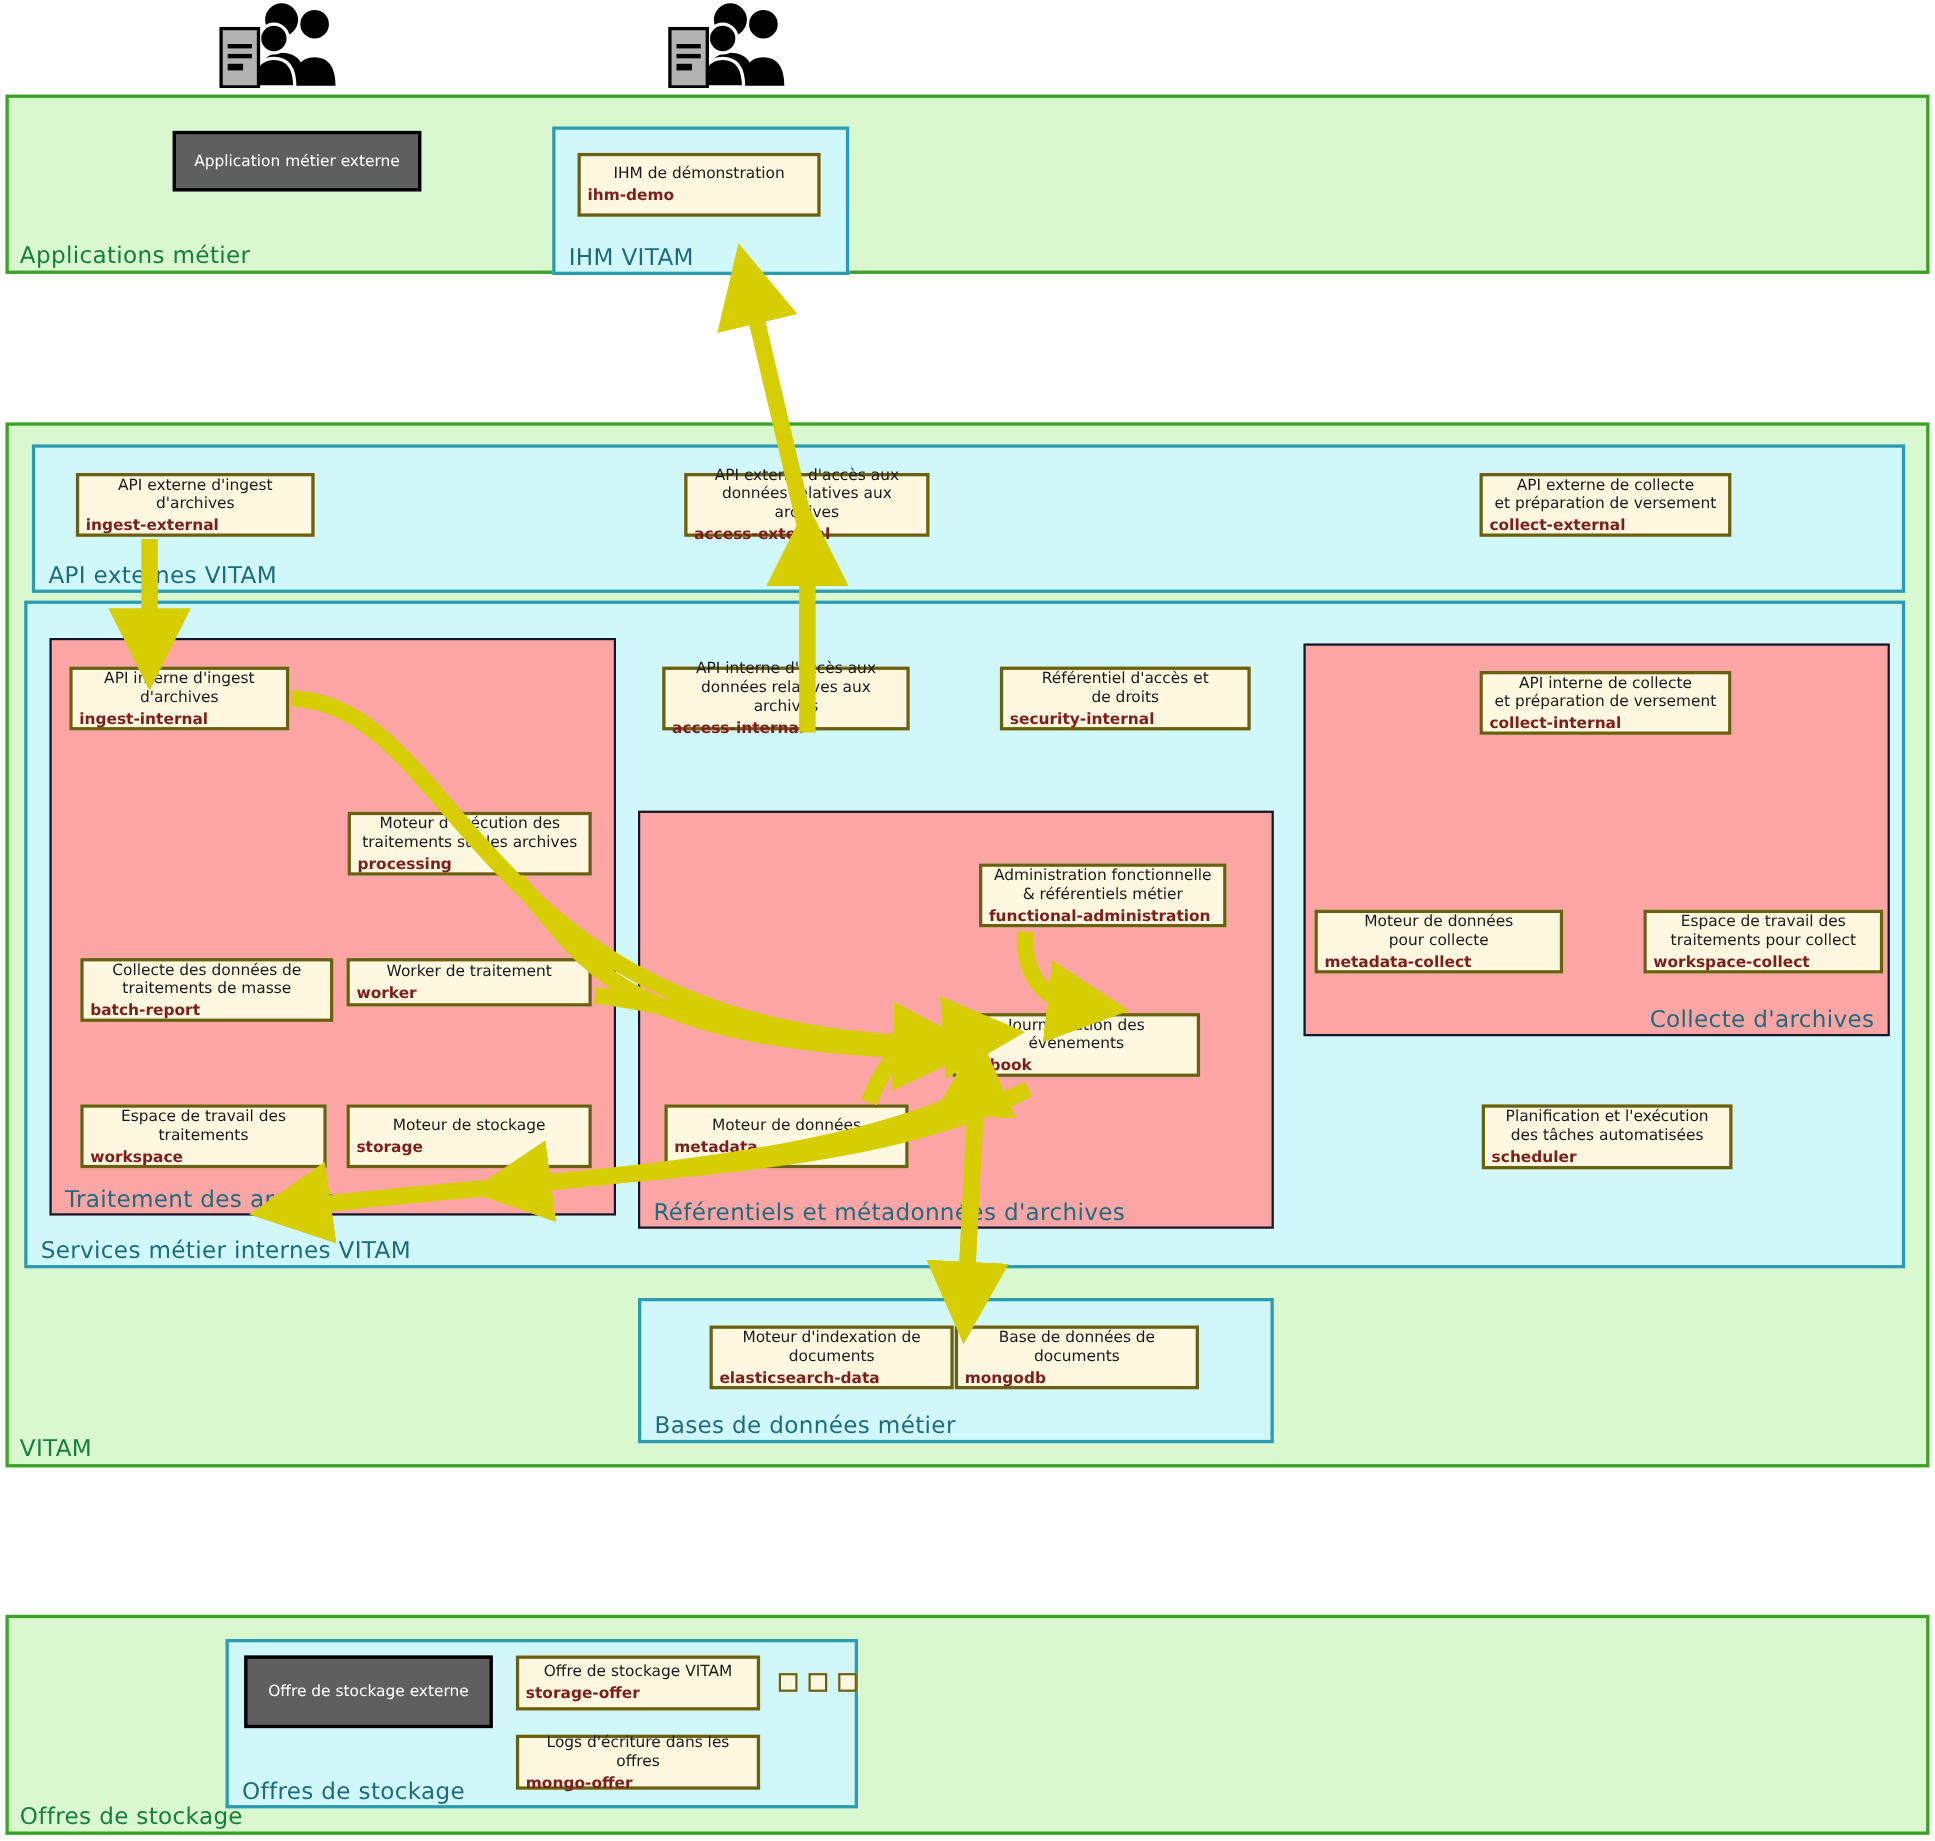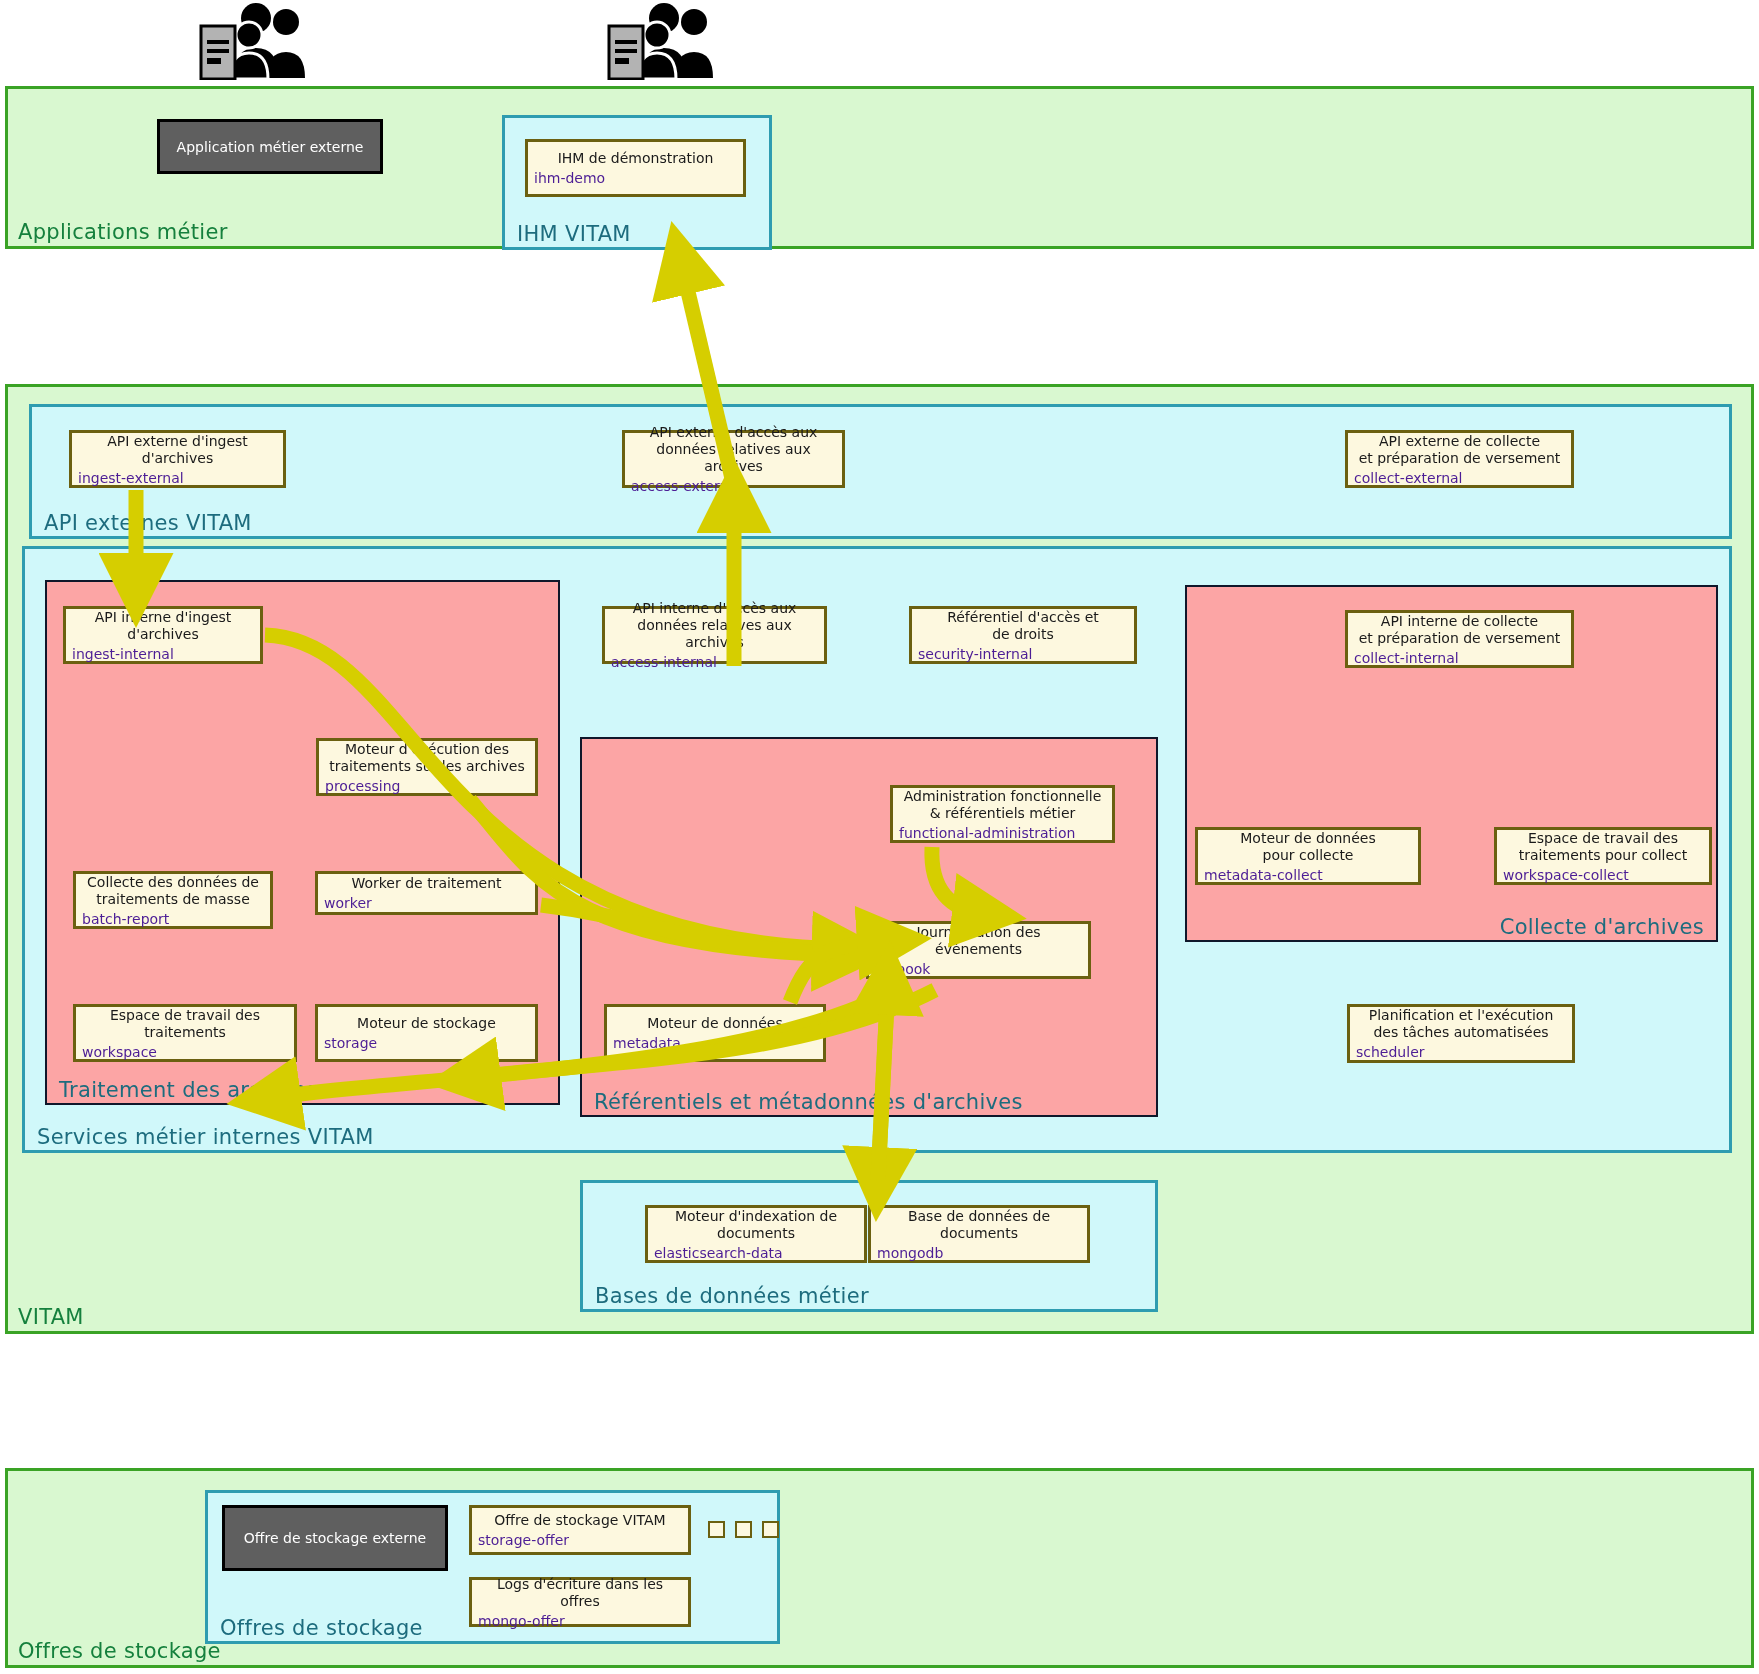--- a/index.html
+++ b/index.html
@@ -66,23 +66,24 @@
   }
   .comp .title {
     text-align: center;
     font-size: 14px;
     color: #1a1a1a;
     line-height: 1.22;
   }
   .comp .sub {
     text-align: left;
     font-size: 14px;
-    color: #4c1d95;
+    color: #7f1d1d;
     line-height: 1.2;
     margin-top: 3px;
+    font-weight: bold;
   }
   .comp.nosub { justify-content: center; }
 
   
   .ext {
     background: #5f5f5f;
     border: 3px solid #000000;
     display: flex;
     align-items: center;
     justify-content: center;
@@ -202,21 +203,21 @@
   <div class="abs comp" style="left:63px; top:606px; width:200px; height:58px;">
     <div class="title">API interne d'ingest<br>d'archives</div>
     <div class="sub">ingest-internal</div>
   </div>
 
   <div class="abs comp" style="left:316px; top:738px; width:222px; height:58px;">
     <div class="title">Moteur d'exécution des<br>traitements sur les archives</div>
     <div class="sub">processing</div>
   </div>
 
-  <div class="abs comp" style="left:73px; top:871px; width:200px; height:58px;">
+  <div class="abs comp" style="left:73px; top:871px; width:230px; height:58px;">
     <div class="title">Collecte des données de<br>traitements de masse</div>
     <div class="sub">batch-report</div>
   </div>
 
   <div class="abs comp" style="left:315px; top:871px; width:223px; height:44px;">
     <div class="title">Worker de traitement</div>
     <div class="sub">worker</div>
   </div>
 
   <div class="abs comp" style="left:73px; top:1004px; width:224px; height:58px;">

